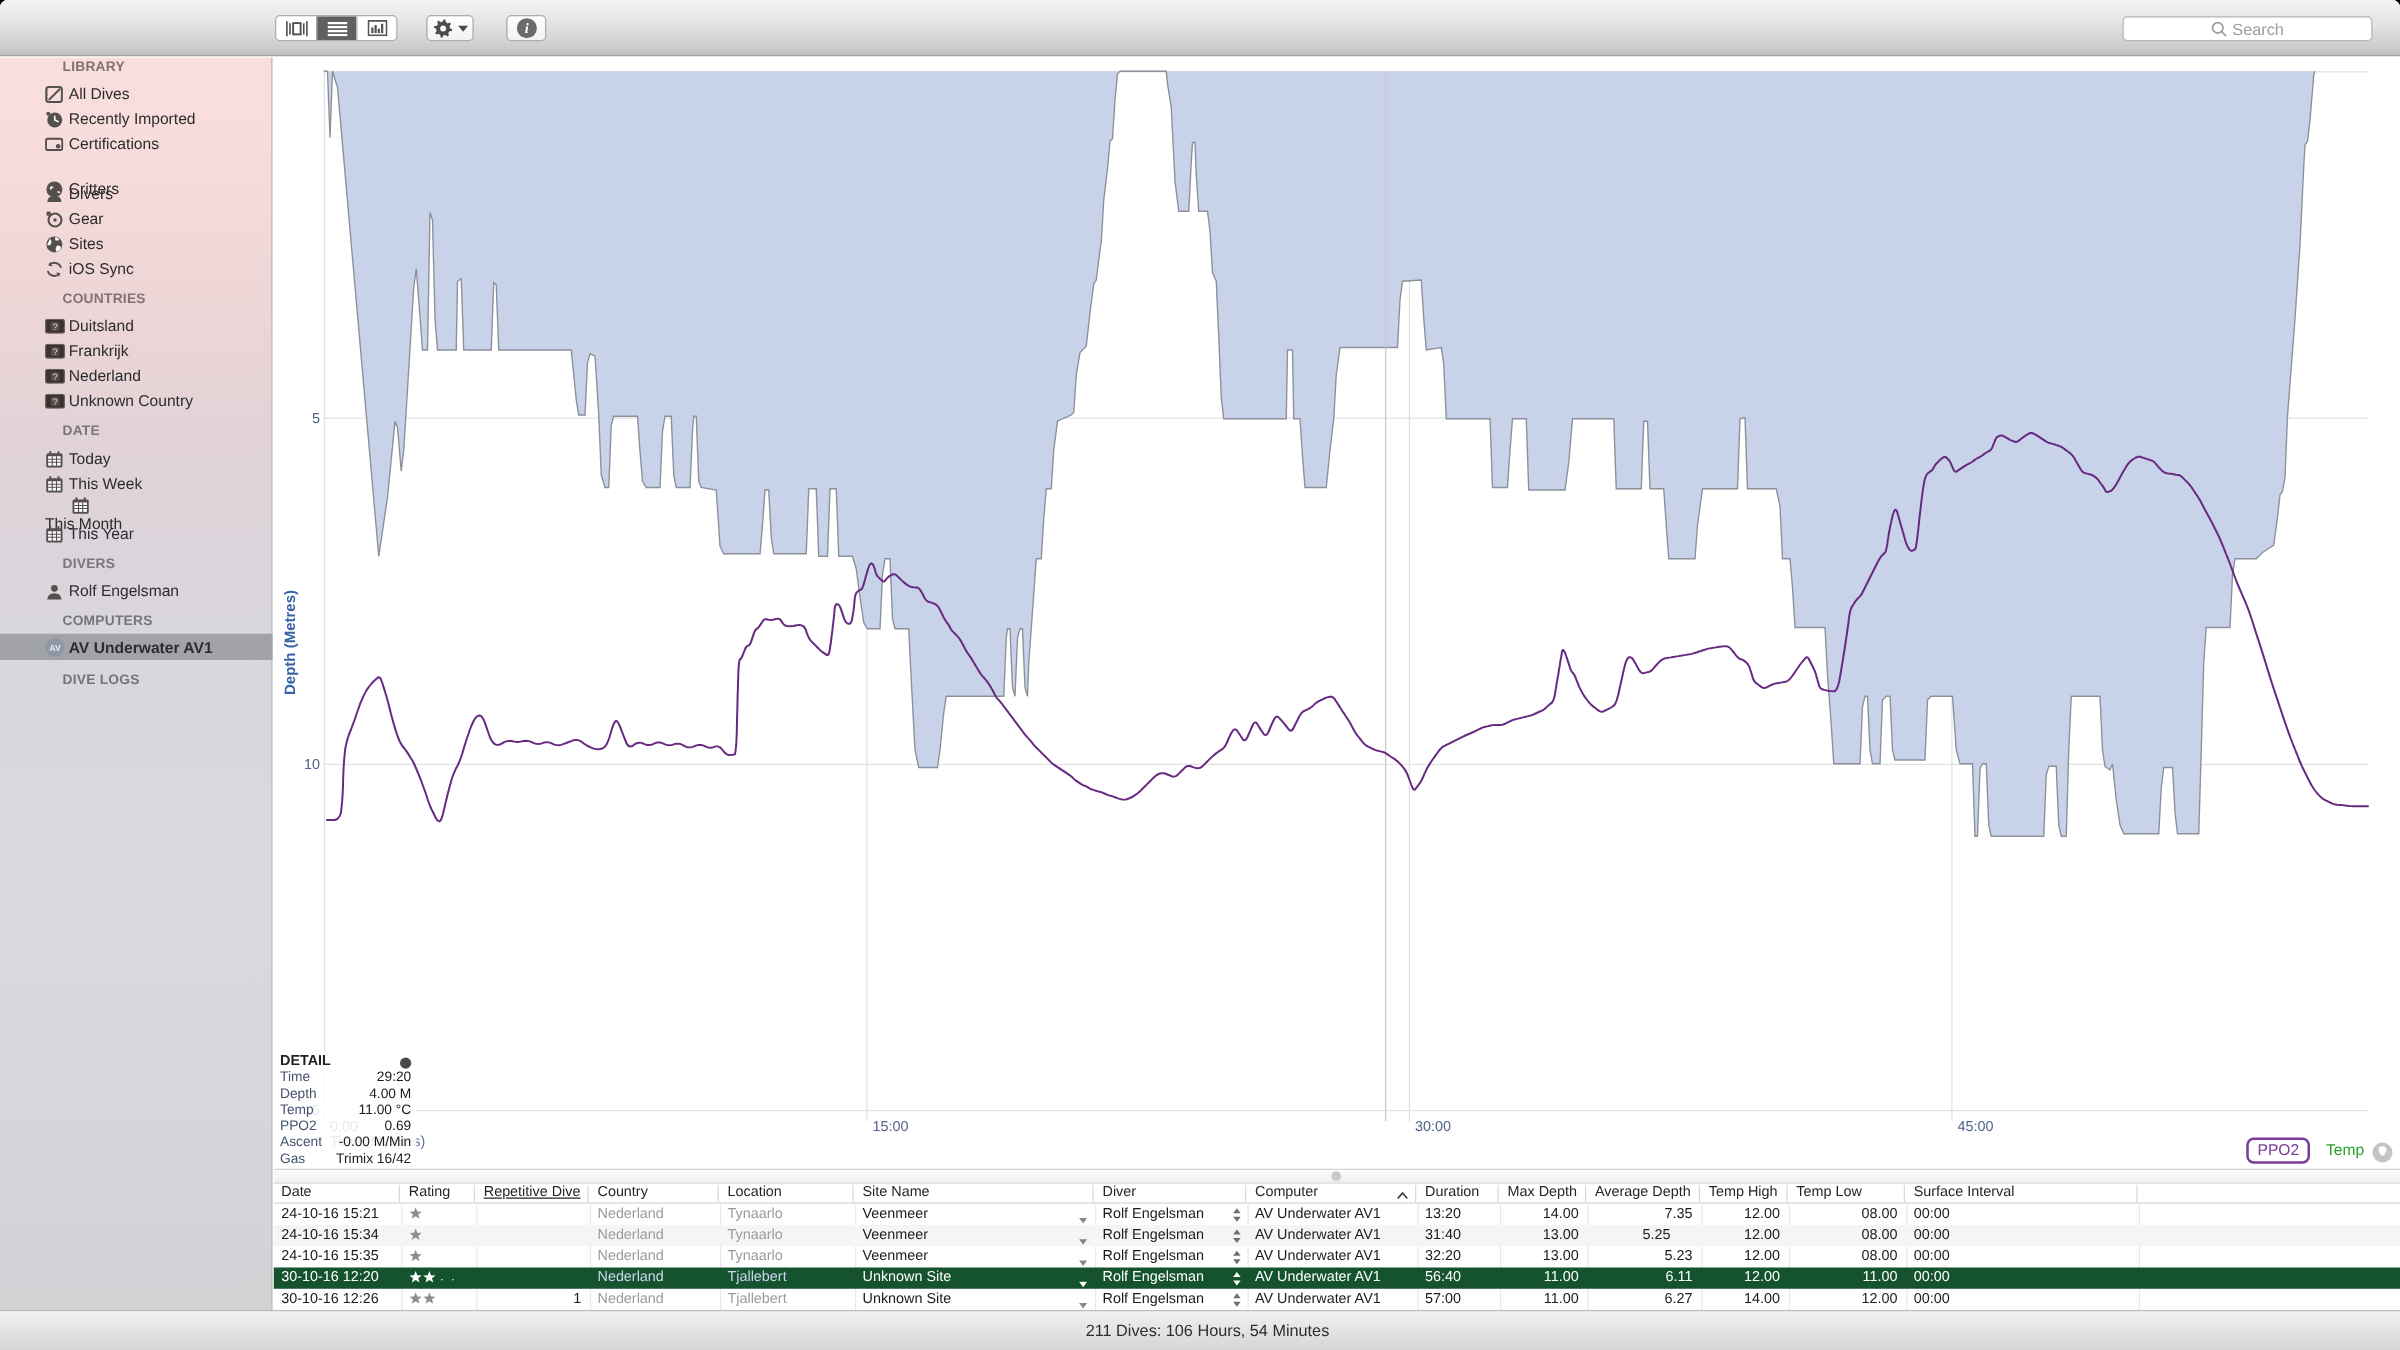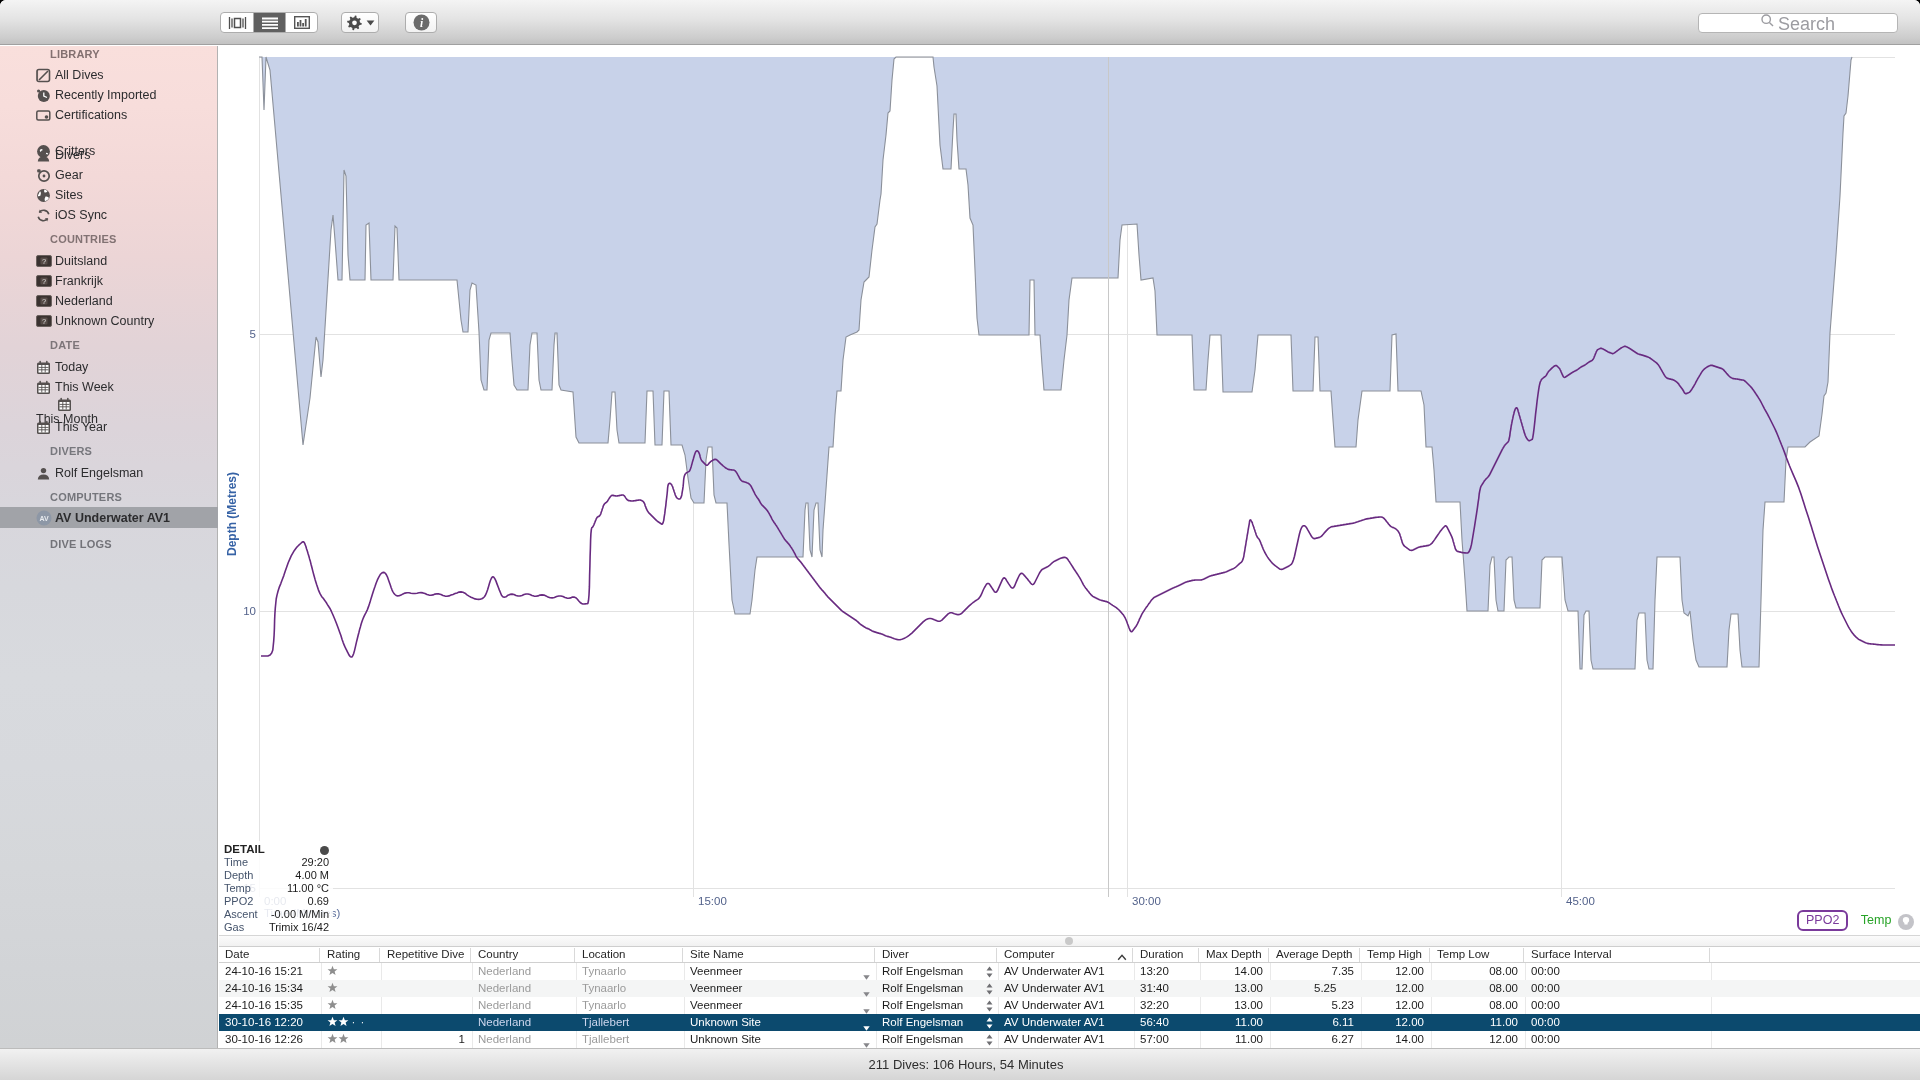--- a/index.html
+++ b/index.html
@@ -8,22 +8,22 @@
 .toolbar { position:absolute; left:0; top:0; width:1920px; height:45px;
   background:linear-gradient(#f4f4f4 0%,#e3e3e3 45%,#cdcdcd 85%,#c2c2c2 100%); border-bottom:1px solid #a0a0a0; }
 .seg { position:absolute; top:12px; height:21px; border:1px solid #adadad; background:#fff;
   border-radius:4px; display:flex; overflow:hidden; }
 .seg .s { width:32px; height:100%; display:flex; align-items:center; justify-content:center; }
 .seg .s + .s { border-left:1px solid #adadad; }
 .seg .s.on { background:#606060; }
 .tbtn { position:absolute; top:12px; height:21px; border:1px solid #adadad; background:linear-gradient(#fff,#f2f2f2);
   border-radius:4px; display:flex; align-items:center; justify-content:center; }
 .search { position:absolute; top:13px; left:1698px; width:200px; height:20px; background:#fff;
-  border:1px solid #b5b5b5; border-radius:4px; color:#9c9ca1; font-size:18px;
-  display:flex; justify-content:center; }
+  border:1px solid #b5b5b5; border-radius:4px; color:#9c9ca1; font-size:13px;
+  display:flex; align-items:center; justify-content:center; }
 .sidebar { position:absolute; left:0; top:46px; width:218px; height:1002px;
   border-right:1px solid #b2b2b2;
   background:linear-gradient(180deg,#f9dfdc 0%,#f7dddb 6%,#f3d9d8 13%,#ecd5d6 21%,#e2d3d7 30%,#dcd4da 38%,#d8d6dc 46%,#d7d8dd 54%,#d8dade 63%,#d7d9dd 72%,#d5d7da 82%,#d2d4d7 92%,#d0d2d4 100%); }
 .shead { position:absolute; left:10px; font-size:11px; font-weight:bold; color:#77777d; letter-spacing:0.2px;margin-left:40px; }
 .sitem { position:absolute; left:36px; height:20px; font-size:12.5px; color:#2c2c2e; display:flex; align-items:center; }
 .sic { width:19px; display:inline-flex; align-items:center; }
 .ssel { position:absolute; left:0; top:461px; width:218px; height:21px; background:#a1a3a8; }
 .chart { position:absolute; left:219px; top:46px; width:1701px; height:889px; background:#fff; }
 .detail { position:absolute; left:219px; top:841px; width:114px; height:92px;
   background:rgba(255,255,255,0.86); font-size:11px; }
@@ -32,21 +32,21 @@
 .detail .dv { position:absolute; right:0; color:#1a1a1a; }
 .strip { position:absolute; left:219px; top:935px; width:1701px; height:12px;
   background:linear-gradient(#fbfbfb,#f1f1f1); border-top:1px solid #d6d6d6; border-bottom:1px solid #cecece; }
 .thead { position:absolute; left:219px; top:947px; width:1701px; height:16px; background:#fff;
   border-bottom:1px solid #d0d0d0; font-size:11.5px; color:#262626; }
 .hc { position:absolute; top:1px; padding-left:6px; height:14px; border-right:1px solid #d9d9d9; white-space:nowrap; overflow:hidden; }
 .tbody { position:absolute; left:219px; top:963px; width:1701px; height:85px; background:#fff; }
 .vsep { position:absolute; top:0; height:85px; width:1px; background:#e9e9e9; }
 .row { position:absolute; left:0; width:1701px; height:17px; font-size:11.5px; color:#1c1c1c; }
 .row.alt { background:#f4f5f5; }
-.row.sel { background:#0c4a6e; color:#fff;padding-left:23px; }
+.row.sel { background:#14532d; color:#fff;padding-left:23px; }
 .row .c { position:absolute; top:2px; padding-left:6px; height:14px; white-space:nowrap; }
 .status { position:absolute; left:0; top:1048px; width:1920px; height:32px;
   background:linear-gradient(#f1f1f1,#d5d5d5); border-top:1px solid #bcbcbc;
   font-size:13px; color:#2e2e2e; display:flex; align-items:center; justify-content:center;padding-left:12px; }
 .legend { position:absolute; left:1797px; top:913px; height:20px; font-size:12.5px; }
 </style></head>
 <body>
 <div class="win">
 
 <div class="chart"></div>
@@ -122,21 +122,21 @@
   <circle cx="9" cy="9" r="8" fill="#c3c3c8"></circle>
   <path d="M9 4 a3.2 3.2 0 0 1 3.2 3.2 q0 1.8 -1.6 2.8 l0 1.4 l-3.2 0 l0 -1.4 q-1.6 -1 -1.6 -2.8 A3.2 3.2 0 0 1 9 4 Z" fill="#fff"></path>
 </svg>
 
 <div class="strip"></div>
 <div style="position:absolute;left:1065px;top:937px;width:8px;height:8px;border-radius:50%;background:#c9c9c9;"></div>
 
 <div class="thead">
       <div class="hc" style="left:0px;width:101px;">Date</div>
       <div class="hc" style="left:102px;width:59px;">Rating</div>
-      <div class="hc" style="left:162px;width:90px;">Repetitive Dive</div>
+      <div class="hc" style="left:162px;width:90px;text-decoration:underline;">Repetitive Dive</div>
       <div class="hc" style="left:253px;width:103px;">Country</div>
       <div class="hc" style="left:357px;width:107px;">Location</div>
       <div class="hc" style="left:465px;width:191px;">Site Name</div>
       <div class="hc" style="left:657px;width:121px;">Diver</div>
       <div class="hc" style="left:779px;width:135px;">Computer<span style="position:absolute;right:5px;top:3px;"><svg width="10" height="7" viewBox="0 0 10 7">
             <path d="M1.2,5.8 L5,1.4 L8.8,5.8" stroke="#3c3c3c" stroke-width="1.4" fill="none"></path>
           </svg></span></div>
       <div class="hc" style="left:915px;width:65px;">Duration</div>
       <div class="hc" style="left:981px;width:69px;">Max Depth</div>
       <div class="hc" style="left:1051px;width:90px;">Average Depth</div>

